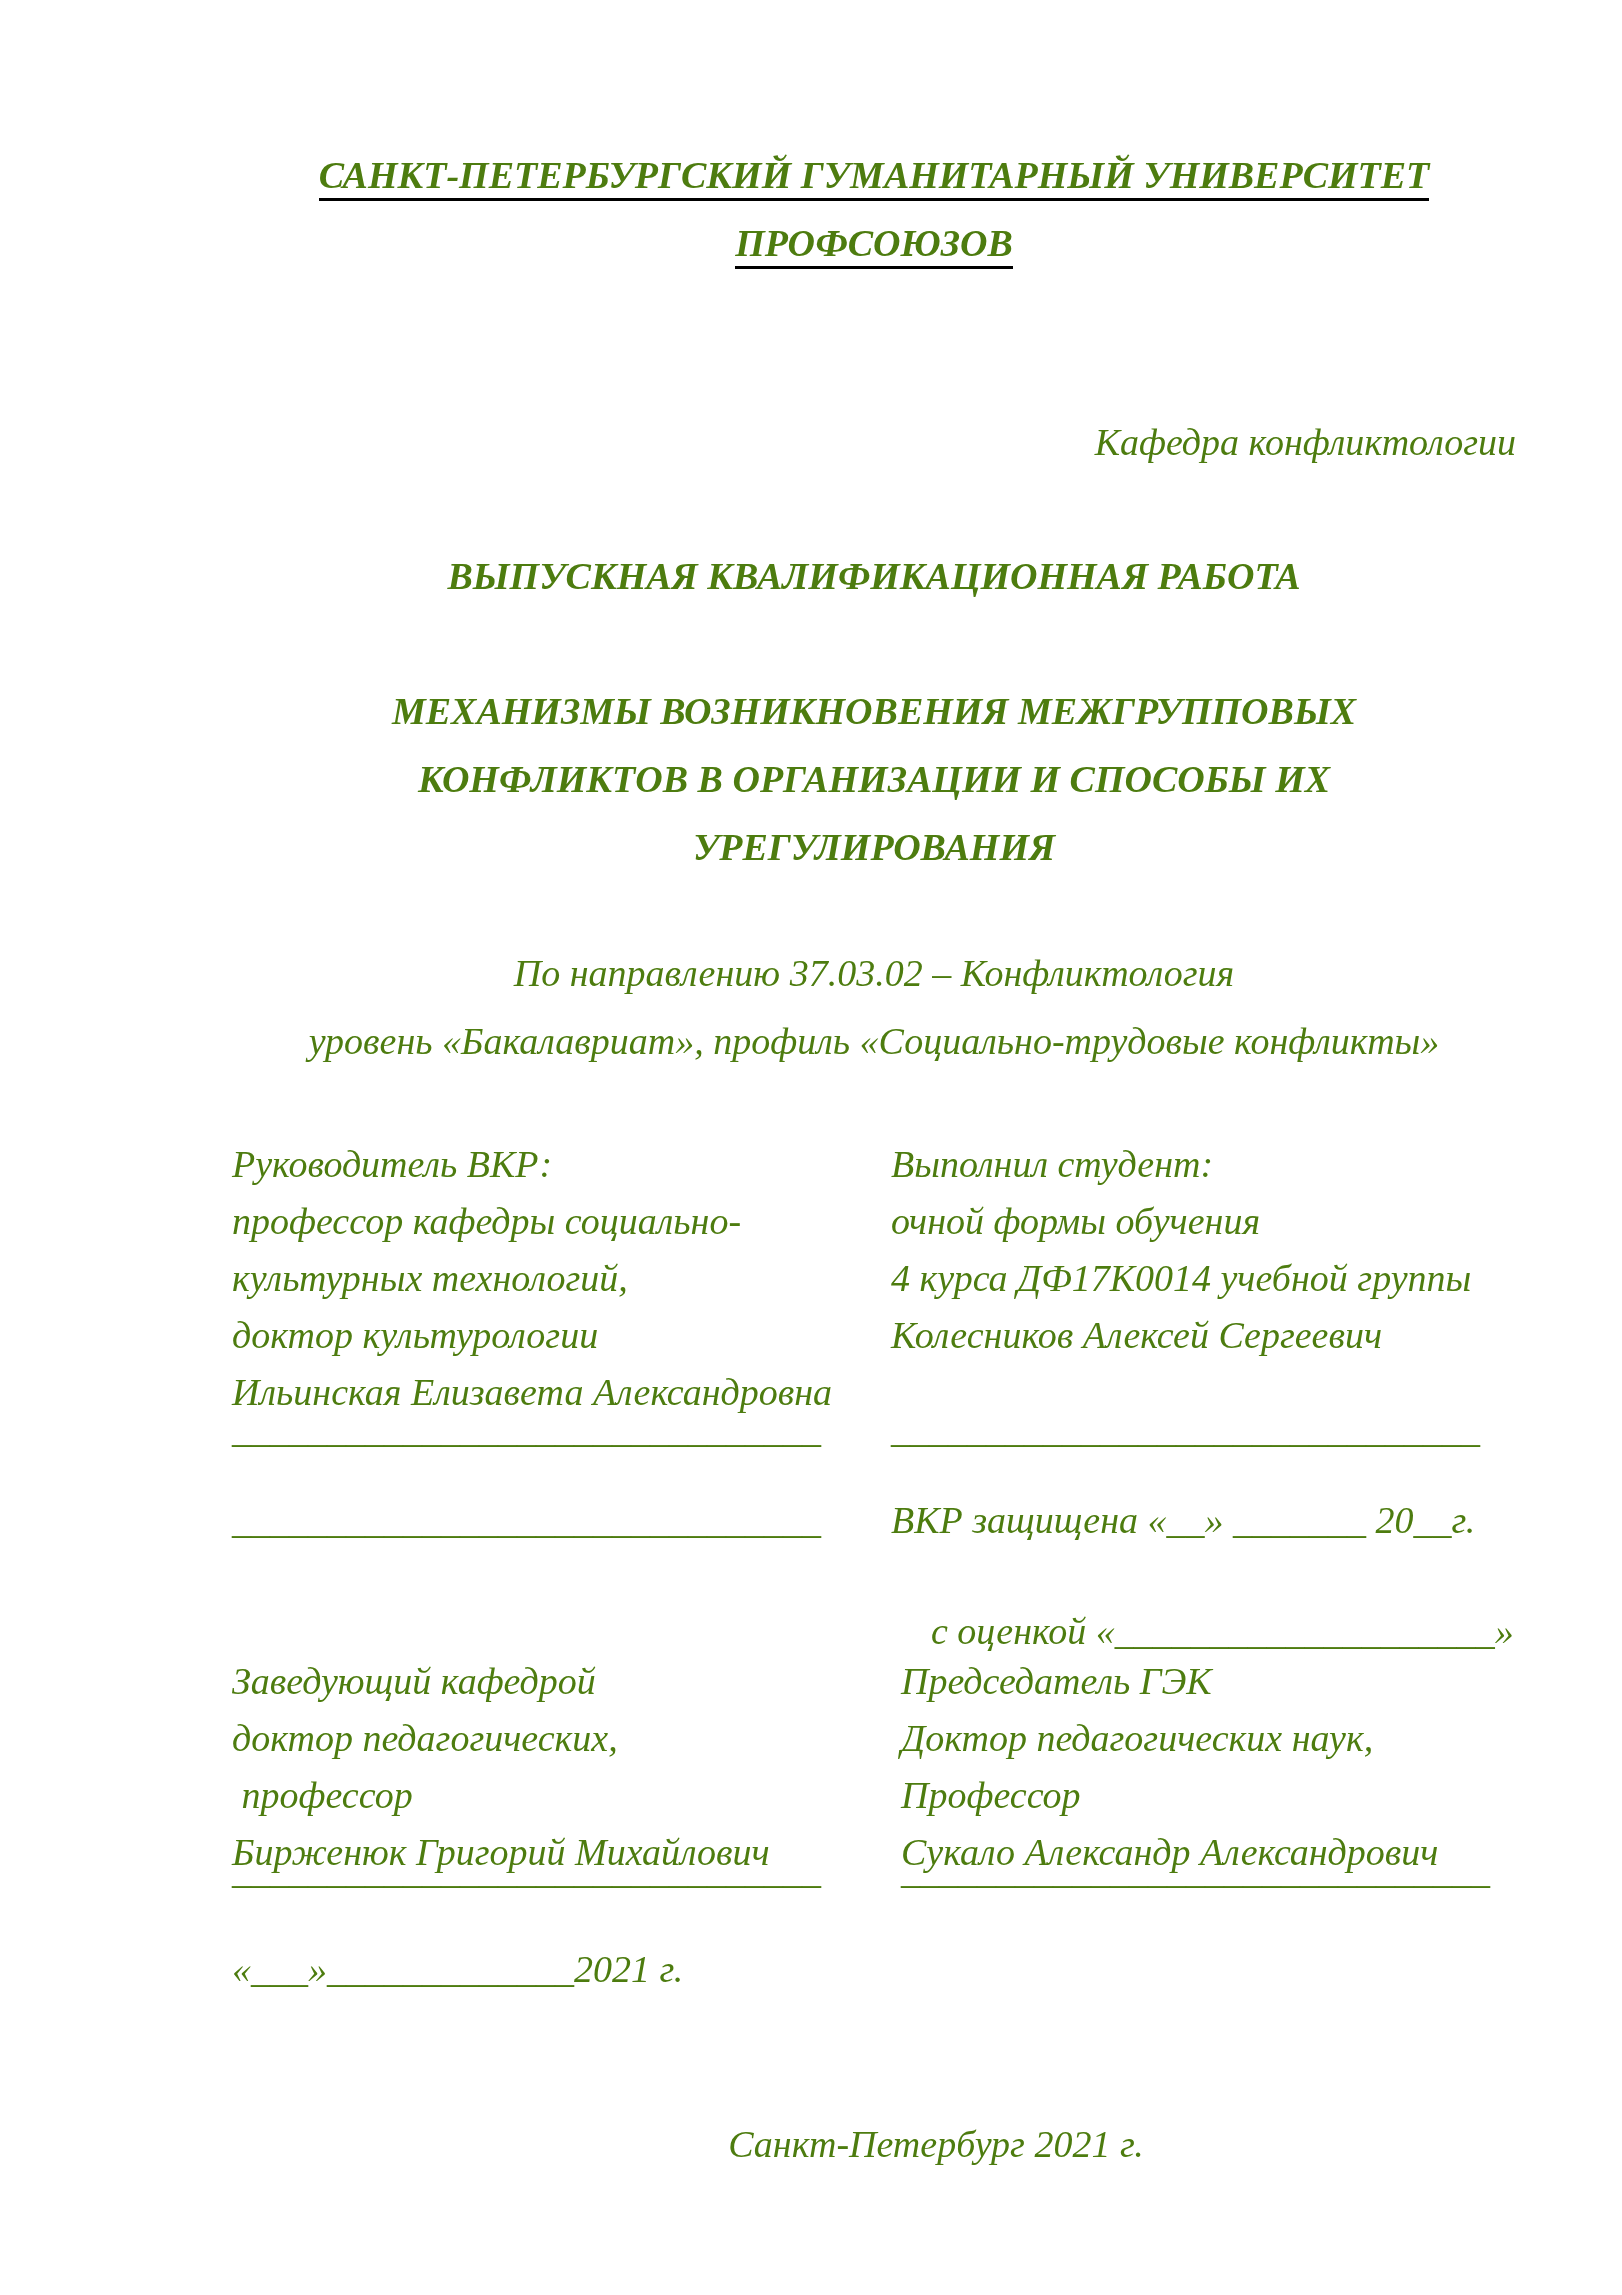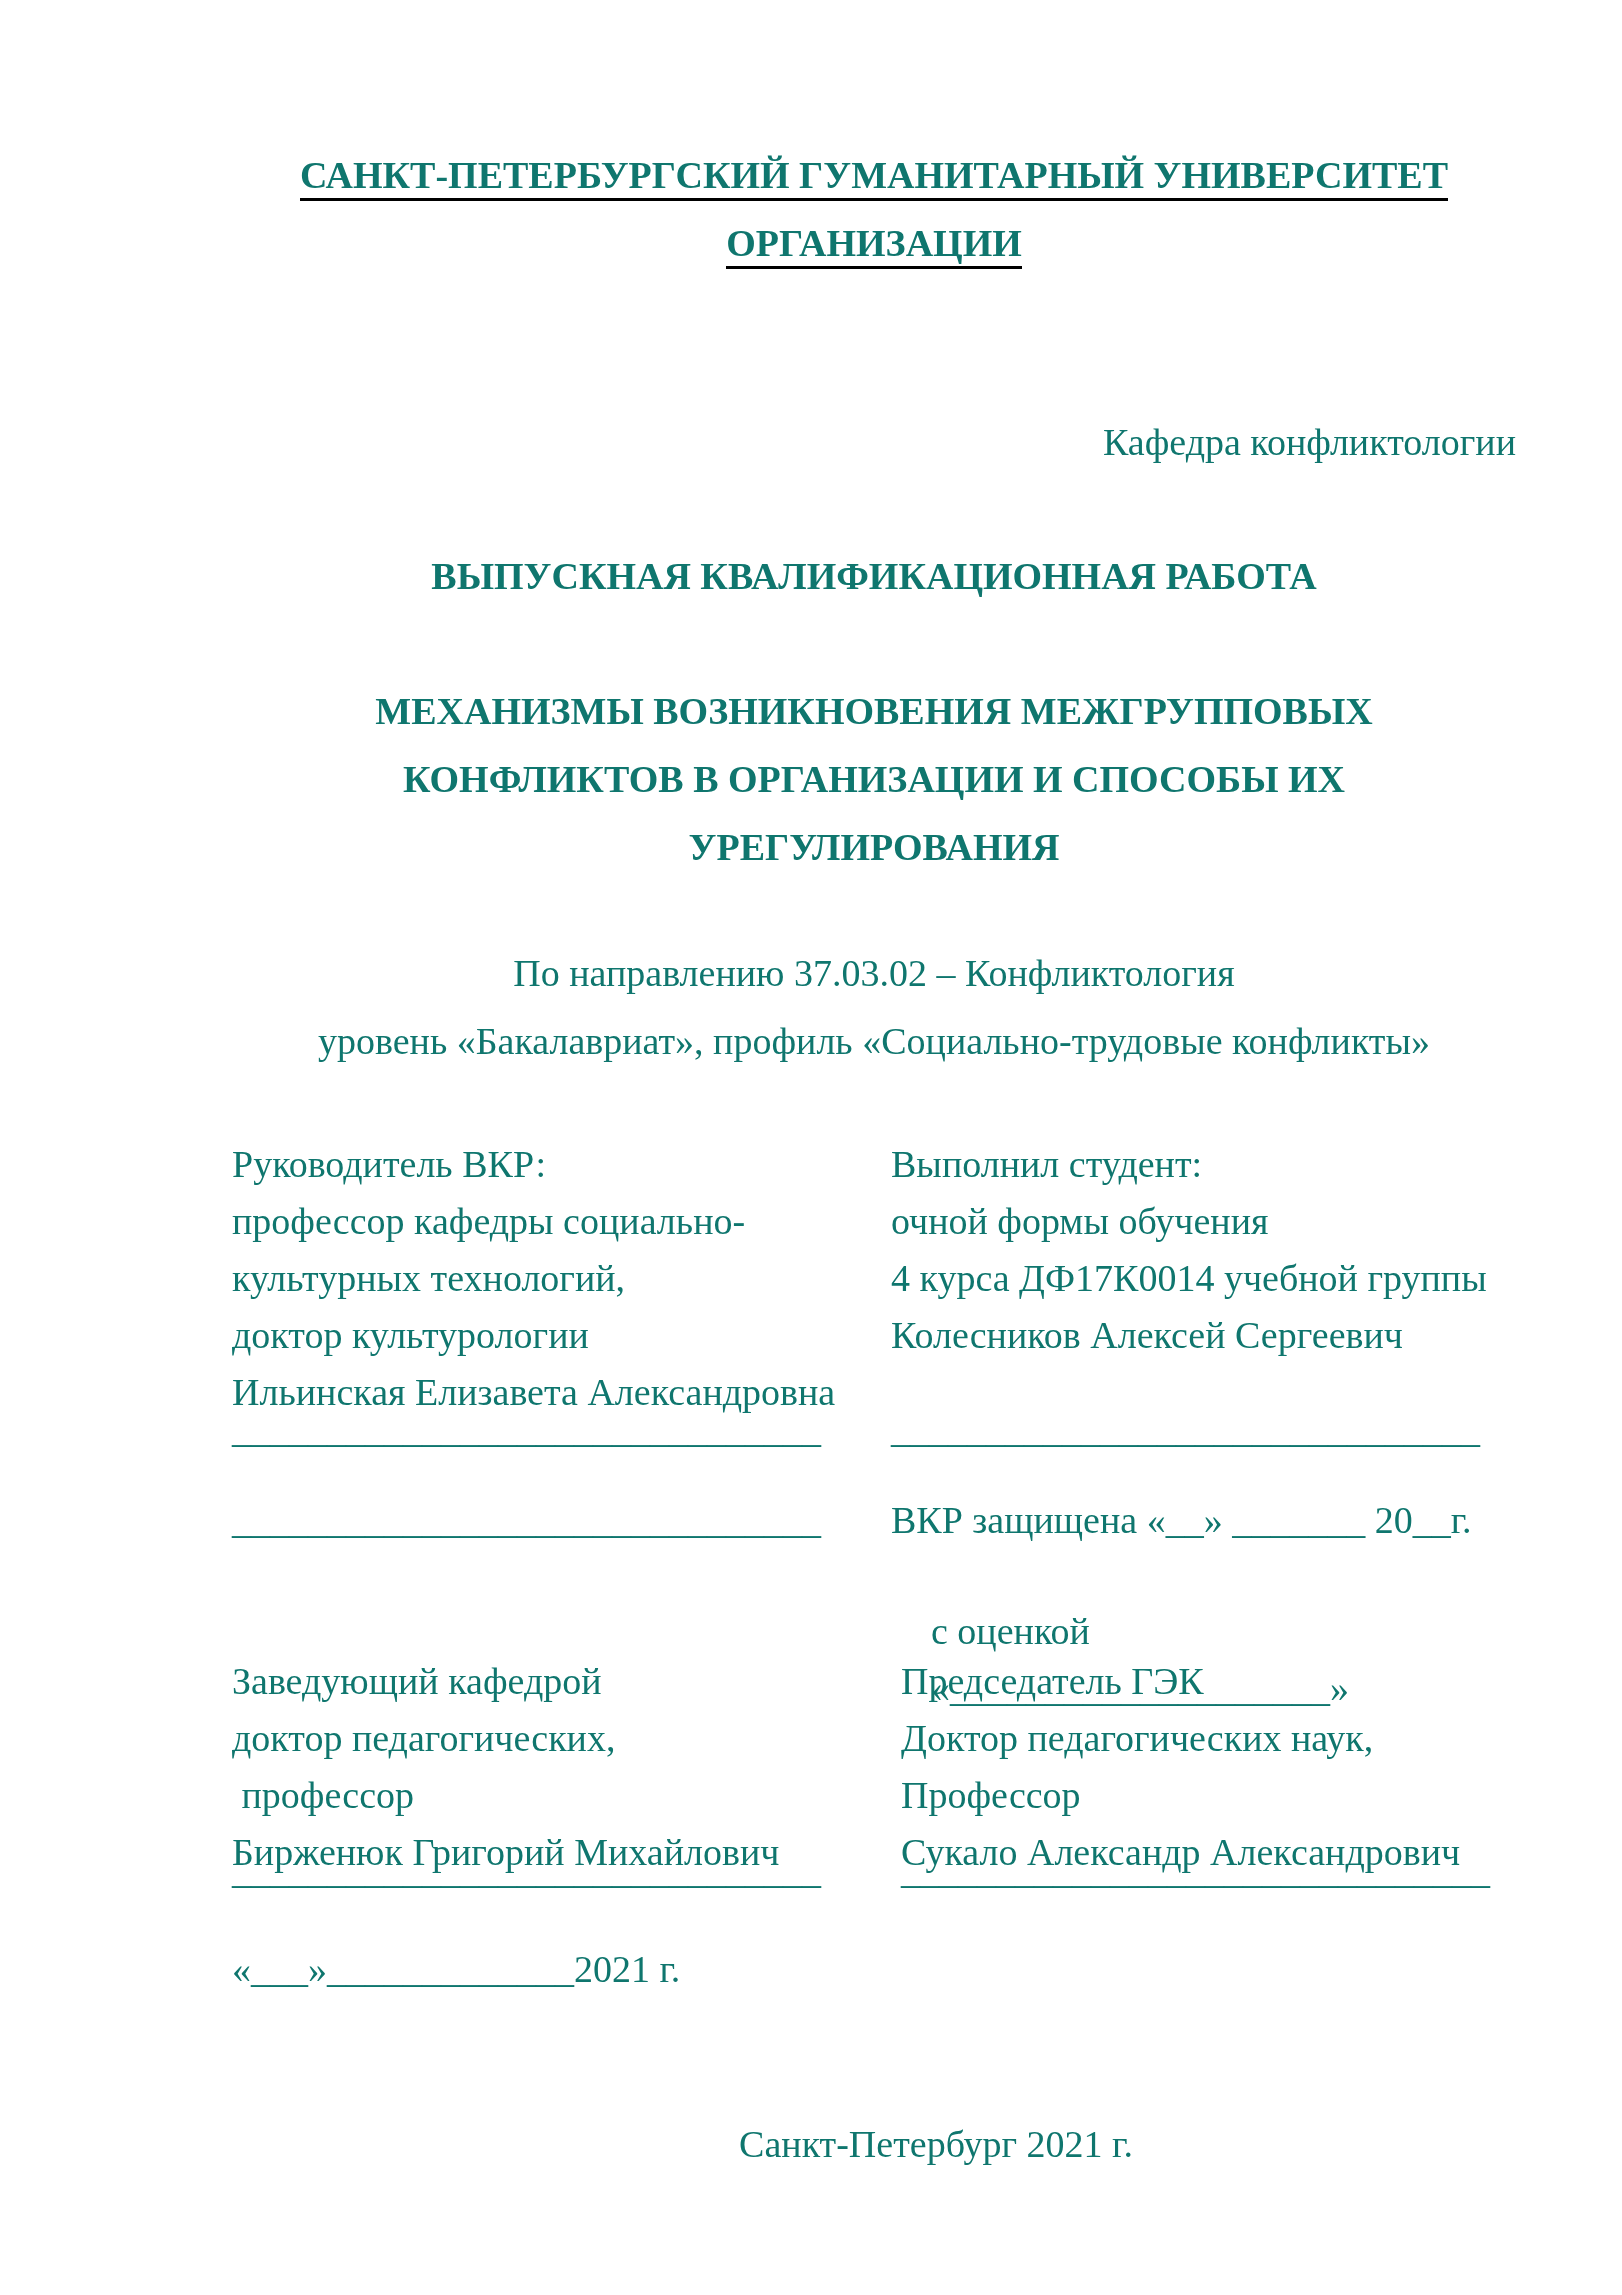--- a/index.html
+++ b/index.html
@@ -2,24 +2,25 @@
 <html style="font-size:12.6px"><head>
 <meta charset="utf-8">
 <style>
   html, body { margin: 0; padding: 0; background: #e8e8e8; }
   .page {
     position: relative;
     width: 1623px;
     height: 2295px;
     margin: 0 auto;
     background: #ffffff;
-    color: #0f766e;
+    color: #4d7c0f;
     font-family: "Liberation Serif", "DejaVu Serif", serif;
     font-size: 38px;
     overflow: hidden;
+    font-style: italic;
   }
   .abs { position: absolute; }
   .center-block {
     left: 232px;
     width: 1284px;
     text-align: center;
     line-height: 68px;
   }
   .bold { font-weight: bold; }
   .underlined {
@@ -49,21 +50,21 @@
     line-height: 57px;
   }
 </style>
 </head>
 <body>
 
 <div class="page">
 
   <div class="abs center-block" style="top:141px;">
     <div><span class="bold underlined">САНКТ-ПЕТЕРБУРГСКИЙ ГУМАНИТАРНЫЙ УНИВЕРСИТЕТ</span></div>
-    <div><span class="bold underlined">ОРГАНИЗАЦИИ</span></div>
+    <div><span class="bold underlined">ПРОФСОЮЗОВ</span></div>
   </div>
 
   <div class="abs center-block right-align" style="top:408px;">Кафедра конфликтологии</div>
 
   <div class="abs center-block bold" style="top:542px;">ВЫПУСКНАЯ КВАЛИФИКАЦИОННАЯ РАБОТА</div>
 
   <div class="abs center-block bold" style="top:677px;">
     <div>МЕХАНИЗМЫ ВОЗНИКНОВЕНИЯ МЕЖГРУППОВЫХ</div>
     <div>КОНФЛИКТОВ В ОРГАНИЗАЦИИ И СПОСОБЫ ИХ</div>
     <div>УРЕГУЛИРОВАНИЯ</div>

